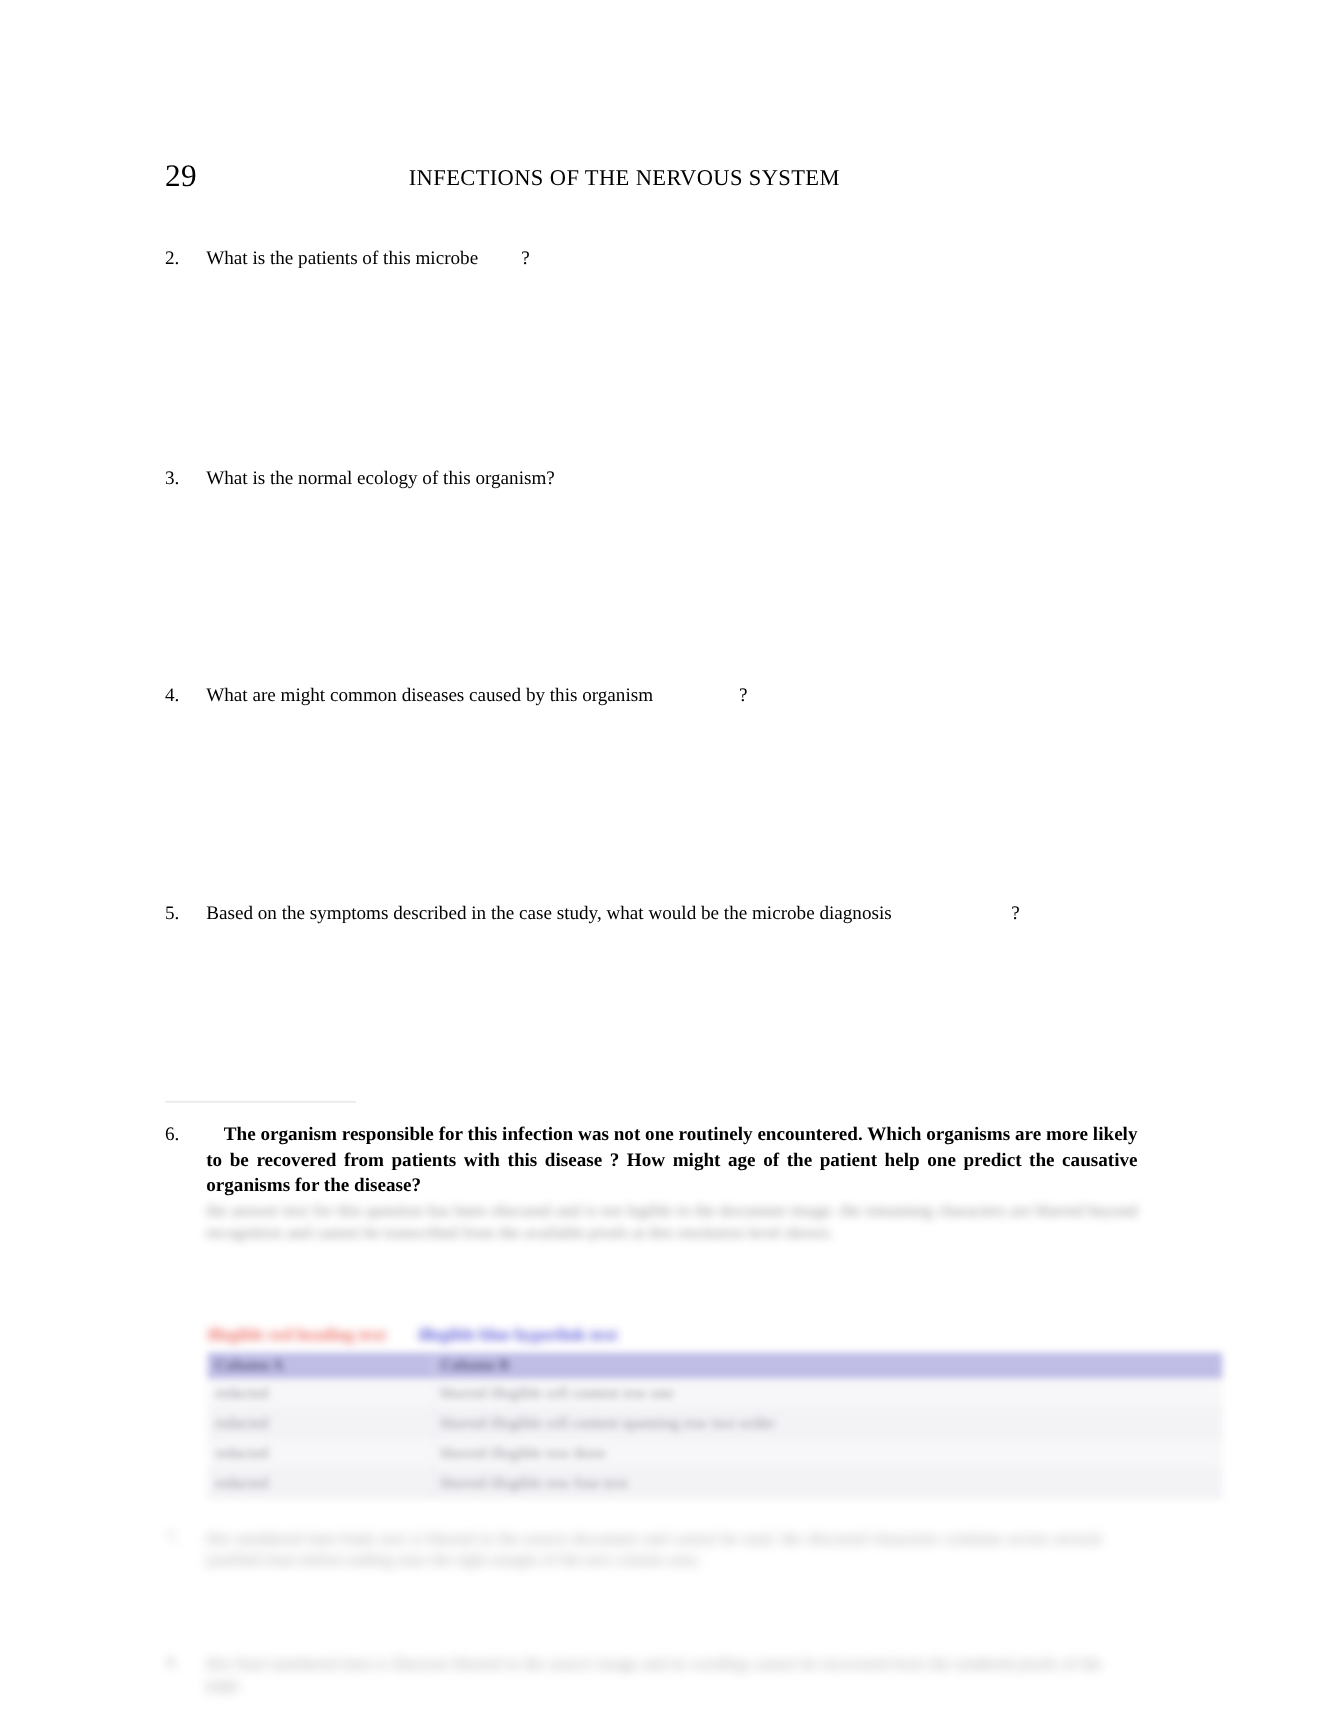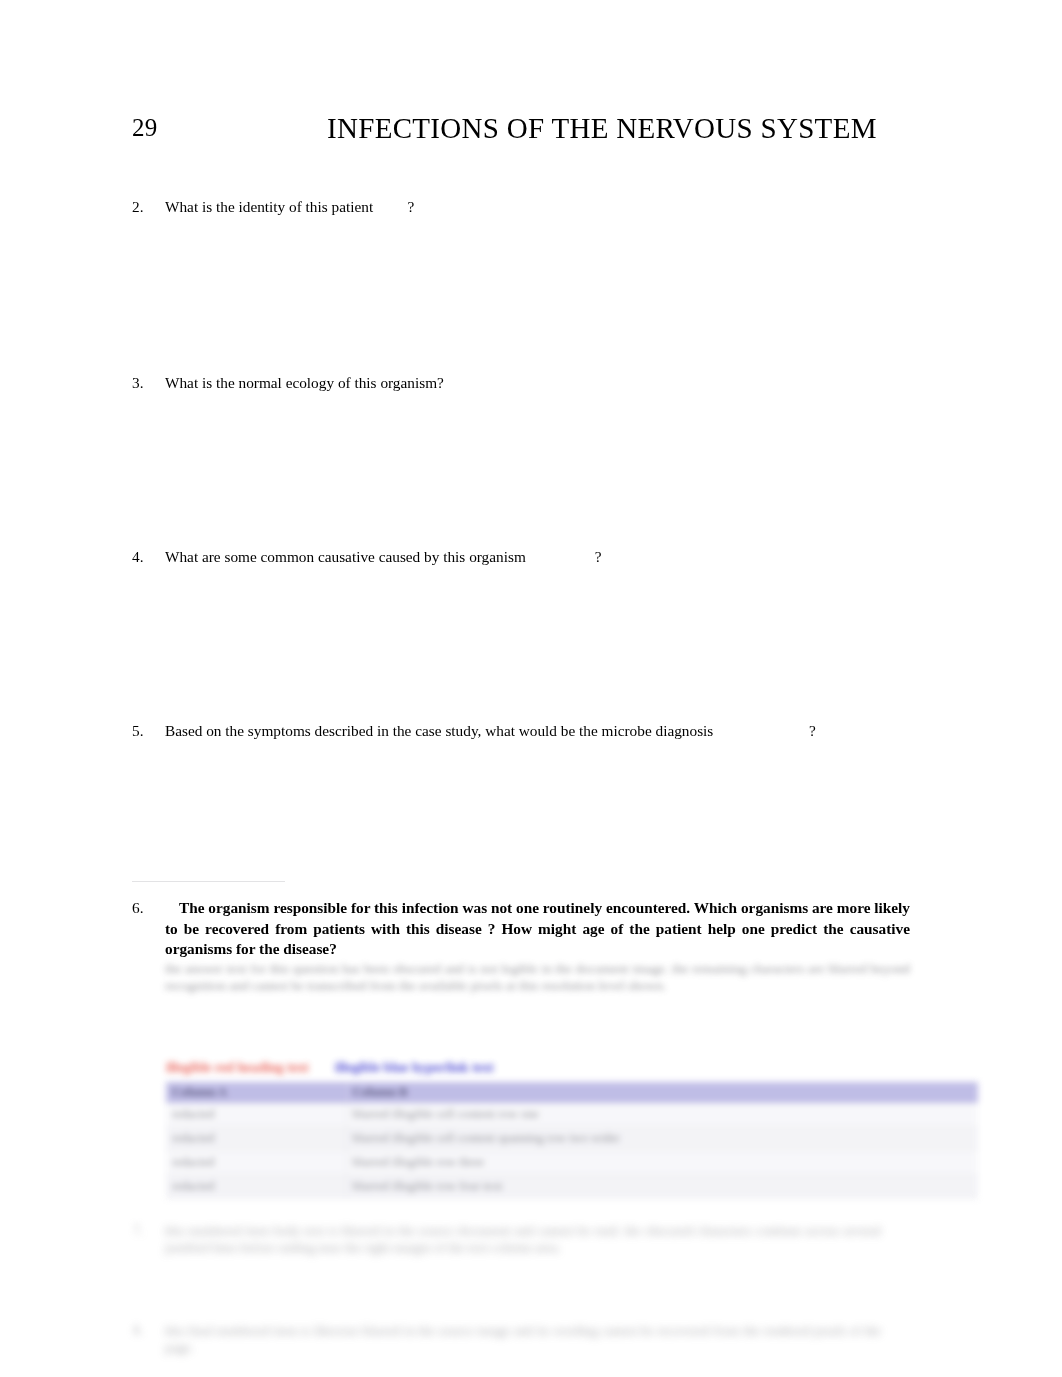--- a/index.html
+++ b/index.html
@@ -19,37 +19,37 @@
   .page {
     position: absolute;
     inset: 0;
     background: #ffffff;
   }
 
   
   .doc-header {
     position: absolute;
     left: 132px;
-    top: 111px;
+    top: 125px;
     width: 800px;
     height: 40px;
   }
   .page-number {
     position: absolute;
     left: 0;
     top: 0;
     font-size: 25px;
     line-height: 34px;
     letter-spacing: 0.2px;
   }
   .doc-title {
     position: absolute;
     left: 195px;
     top: 0;
-    font-size: 29px;
+    font-size: 18px;
     line-height: 34px;
     letter-spacing: 0.3px;
     white-space: nowrap;
     text-align: center;
   }
 
   
   .q {
     position: absolute;
     left: 132px;
@@ -204,31 +204,31 @@
 
 <div class="page">
 
   <div class="doc-header">
     <div class="page-number">29</div>
     <div class="doc-title">INFECTIONS OF THE NERVOUS SYSTEM</div>
   </div>
 
   <div class="q q2">
     <span class="num">2.</span>
-    <span class="qtext">What is the identity of this patient         ?</span>
+    <span class="qtext">What is the patients of this microbe         ?</span>
   </div>
 
   <div class="q q3">
     <span class="num">3.</span>
     <span class="qtext">What is the normal ecology of this organism?</span>
   </div>
 
   <div class="q q4">
     <span class="num">4.</span>
-    <span class="qtext">What are some common causative caused by this organism                  ?</span>
+    <span class="qtext">What are might common diseases caused by this organism                  ?</span>
   </div>
 
   <div class="q q5">
     <span class="num">5.</span>
     <span class="qtext">Based on the symptoms described in the case study, what would be the microbe diagnosis                         ?</span>
   </div>
 
   <div class="faint-rule"></div>
 
   <div class="q6">

